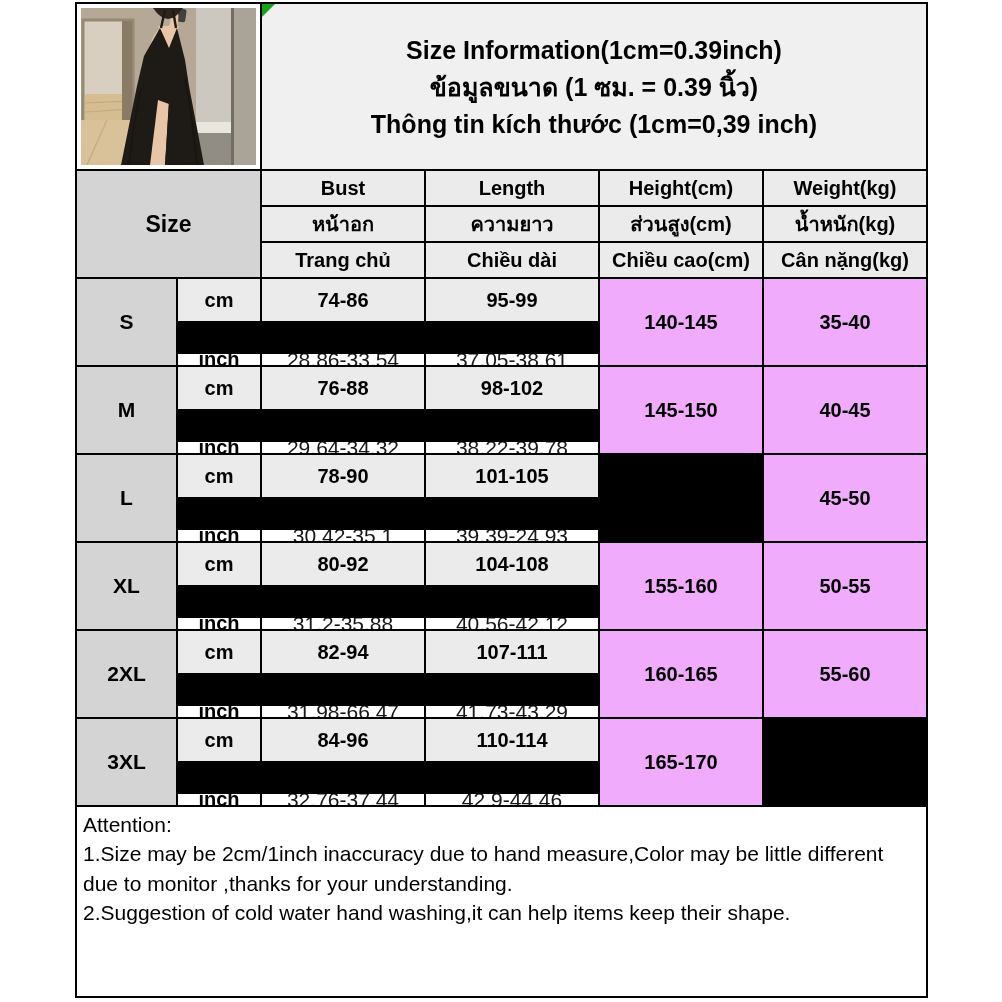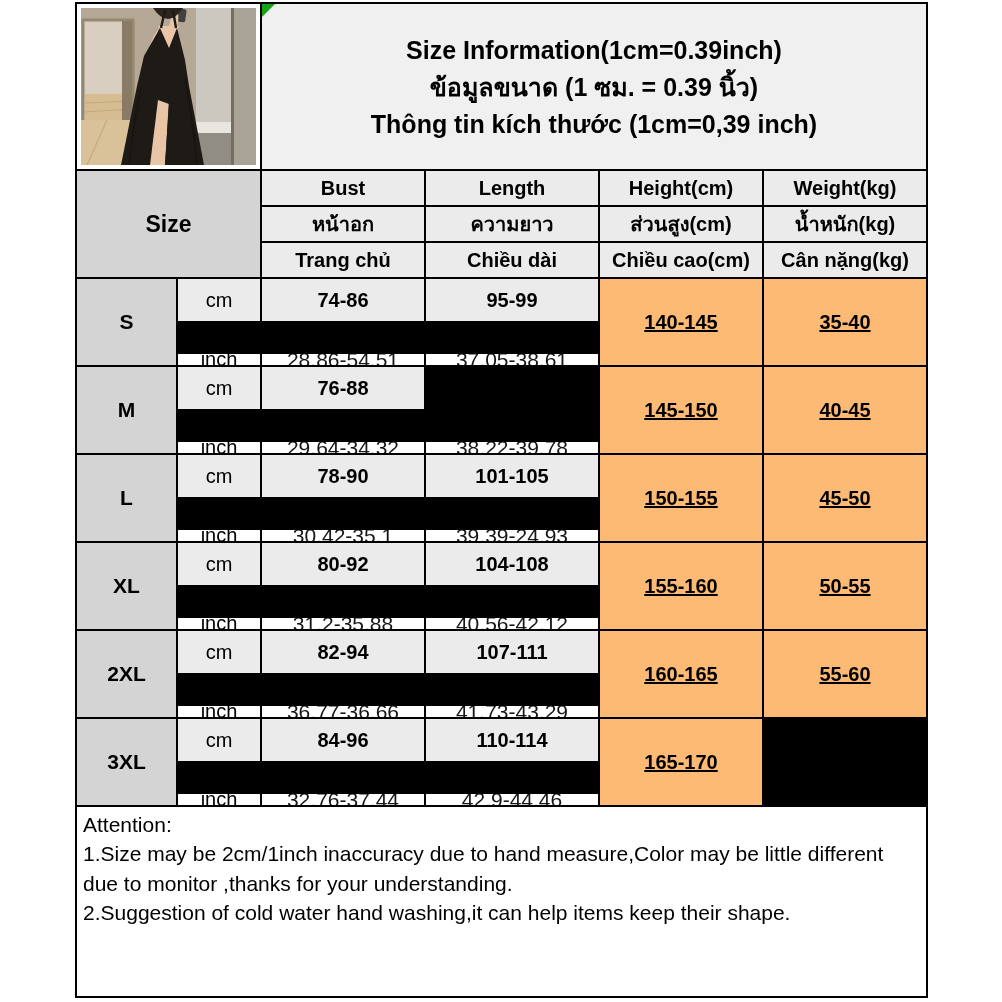--- a/index.html
+++ b/index.html
@@ -10,37 +10,37 @@
   .sheet{
     position:absolute;left:75px;top:2px;
     display:grid;
     grid-template-columns:99px 82px 162px 172px 162px 162px;
     grid-template-rows:165px 34px 34px 34px repeat(12,42px) 189px;
     gap:2px;background:#000;border:2px solid #000;
   }
   .cell{display:flex;align-items:center;justify-content:center;text-align:center;overflow:hidden;}
   .bg-gray{background:#d4d4d4;}
   .bg-light{background:#ebebeb;text-align:center;}
-  .bg-lighter{background:#fdba74;text-decoration:underline;}
+  .bg-lighter{background:#f0abfc;}
   .bg-white{background:#ffffff;margin-top:31px;}
 
   .photo-cell{grid-area:1/1/2/3;background:#fff;padding:4px;}
   .photo-cell svg{width:100%;height:100%;display:block;}
 
   .title-cell{grid-area:1/3/2/7;background:#f0f0f0;flex-direction:column;gap:7px;position:relative;}
   .title-line{font-weight:bold;font-size:25px;line-height:1.2;}
   .corner-tri{position:absolute;top:0;left:0;width:0;height:0;
     border-top:13px solid #17a317;border-right:13px solid transparent;}
 
   .size-hdr{grid-area:2/1/5/3;background:#d4d4d4;font-weight:bold;font-size:23px;}
   .hdr{font-weight:bold;font-size:20px;}
   .val-b{font-weight:bold;font-size:20px;}
   .val-r{font-weight:normal;font-size:21px;color:#161616;}
   .size-letter{font-weight:bold;font-size:21px;}
-  .unit{font-weight:normal;font-size:20px;}
+  .unit{font-weight:bold;font-size:20px;}
 
   .attention{
     grid-area:17/1/18/7;background:#fff;display:block;text-align:left;
     padding:3px 6px 4px 6px;font-size:21px;line-height:1.4;
   }
 </style>
 </head>
 <body>
 
 <div class="canvas">
@@ -112,37 +112,37 @@
     <div class="cell bg-light hdr" style="grid-area:4/5/5/6">Chiều cao(cm)</div>
     <div class="cell bg-light hdr" style="grid-area:4/6/5/7">Cân nặng(kg)</div>
 
     <div class="cell bg-gray size-letter" style="grid-area:5/1/7/2">S</div>
     <div class="cell bg-light unit" style="grid-area:5/2/6/3">cm</div>
     <div class="cell bg-light val-b" style="grid-area:5/3/6/4">74-86</div>
     <div class="cell bg-light val-b" style="grid-area:5/4/6/5">95-99</div>
     <div class="cell bg-lighter val-b" style="grid-area:5/5/7/6">140-145</div>
     <div class="cell bg-lighter val-b" style="grid-area:5/6/7/7">35-40</div>
     <div class="cell bg-white unit" style="grid-area:6/2/7/3">inch</div>
-    <div class="cell bg-white val-r" style="grid-area:6/3/7/4">28.86-54.51</div>
+    <div class="cell bg-white val-r" style="grid-area:6/3/7/4">28.86-33.54</div>
     <div class="cell bg-white val-r" style="grid-area:6/4/7/5">37.05-38.61</div>
 
     <div class="cell bg-gray size-letter" style="grid-area:7/1/9/2">M</div>
     <div class="cell bg-light unit" style="grid-area:7/2/8/3">cm</div>
     <div class="cell bg-light val-b" style="grid-area:7/3/8/4">76-88</div>
+    <div class="cell bg-light val-b" style="grid-area:7/4/8/5">98-102</div>
     <div class="cell bg-lighter val-b" style="grid-area:7/5/9/6">145-150</div>
     <div class="cell bg-lighter val-b" style="grid-area:7/6/9/7">40-45</div>
     <div class="cell bg-white unit" style="grid-area:8/2/9/3">inch</div>
     <div class="cell bg-white val-r" style="grid-area:8/3/9/4">29.64-34.32</div>
     <div class="cell bg-white val-r" style="grid-area:8/4/9/5">38.22-39.78</div>
 
     <div class="cell bg-gray size-letter" style="grid-area:9/1/11/2">L</div>
     <div class="cell bg-light unit" style="grid-area:9/2/10/3">cm</div>
     <div class="cell bg-light val-b" style="grid-area:9/3/10/4">78-90</div>
     <div class="cell bg-light val-b" style="grid-area:9/4/10/5">101-105</div>
-    <div class="cell bg-lighter val-b" style="grid-area:9/5/11/6">150-155</div>
     <div class="cell bg-lighter val-b" style="grid-area:9/6/11/7">45-50</div>
     <div class="cell bg-white unit" style="grid-area:10/2/11/3">inch</div>
     <div class="cell bg-white val-r" style="grid-area:10/3/11/4">30.42-35.1</div>
     <div class="cell bg-white val-r" style="grid-area:10/4/11/5">39.39-24.93</div>
 
     <div class="cell bg-gray size-letter" style="grid-area:11/1/13/2">XL</div>
     <div class="cell bg-light unit" style="grid-area:11/2/12/3">cm</div>
     <div class="cell bg-light val-b" style="grid-area:11/3/12/4">80-92</div>
     <div class="cell bg-light val-b" style="grid-area:11/4/12/5">104-108</div>
     <div class="cell bg-lighter val-b" style="grid-area:11/5/13/6">155-160</div>
@@ -151,21 +151,21 @@
     <div class="cell bg-white val-r" style="grid-area:12/3/13/4">31.2-35.88</div>
     <div class="cell bg-white val-r" style="grid-area:12/4/13/5">40.56-42.12</div>
 
     <div class="cell bg-gray size-letter" style="grid-area:13/1/15/2">2XL</div>
     <div class="cell bg-light unit" style="grid-area:13/2/14/3">cm</div>
     <div class="cell bg-light val-b" style="grid-area:13/3/14/4">82-94</div>
     <div class="cell bg-light val-b" style="grid-area:13/4/14/5">107-111</div>
     <div class="cell bg-lighter val-b" style="grid-area:13/5/15/6">160-165</div>
     <div class="cell bg-lighter val-b" style="grid-area:13/6/15/7">55-60</div>
     <div class="cell bg-white unit" style="grid-area:14/2/15/3">inch</div>
-    <div class="cell bg-white val-r" style="grid-area:14/3/15/4">36.77-36.66</div>
+    <div class="cell bg-white val-r" style="grid-area:14/3/15/4">31.98-66.47</div>
     <div class="cell bg-white val-r" style="grid-area:14/4/15/5">41.73-43.29</div>
 
     <div class="cell bg-gray size-letter" style="grid-area:15/1/17/2">3XL</div>
     <div class="cell bg-light unit" style="grid-area:15/2/16/3">cm</div>
     <div class="cell bg-light val-b" style="grid-area:15/3/16/4">84-96</div>
     <div class="cell bg-light val-b" style="grid-area:15/4/16/5">110-114</div>
     <div class="cell bg-lighter val-b" style="grid-area:15/5/17/6">165-170</div>
     <div class="cell bg-white unit" style="grid-area:16/2/17/3">inch</div>
     <div class="cell bg-white val-r" style="grid-area:16/3/17/4">32.76-37.44</div>
     <div class="cell bg-white val-r" style="grid-area:16/4/17/5">42.9-44.46</div>

